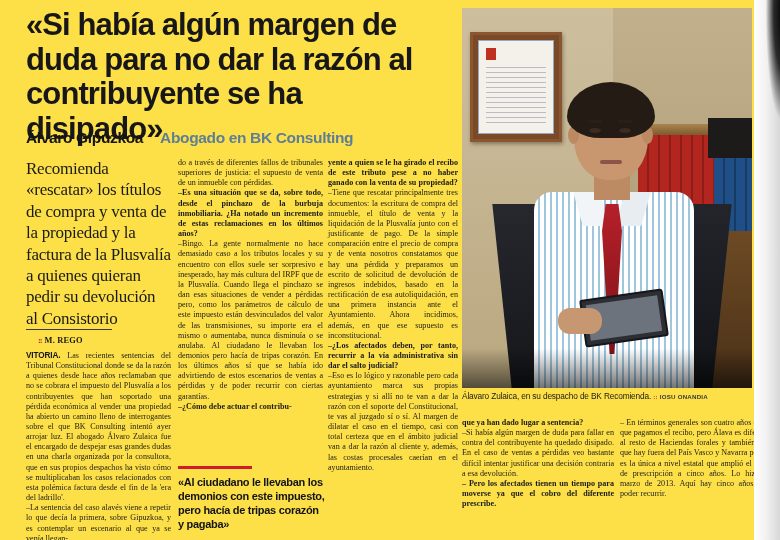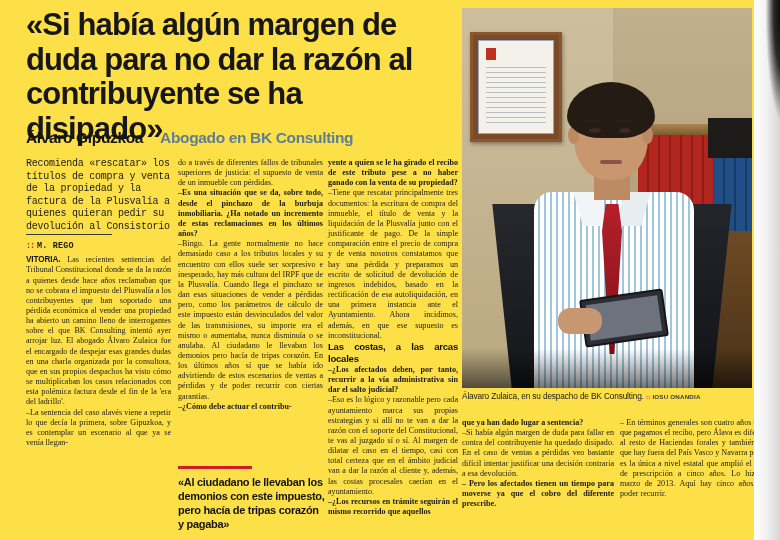--- a/index.html
+++ b/index.html
@@ -64,43 +64,43 @@
   #col2 { left: 178px; width: 145px; font-family: Liberation Serif, serif; }
   #col3 { left: 328px; width: 130px; }
   #col4 { left: 462px; top: 418px; width: 152px; }
   #col5 { left: 620px; top: 418px; width: 152px; }
 
   .col p { margin: 0; }
   .q { font-weight: bold; }
 
   
   .standfirst {
-    font-family: Liberation Mono, monospace;
-    font-size: 10px;
+    font-family: Liberation Serif, serif;
+    font-size: 17px;
     line-height: 1.26;
     letter-spacing: -0.25px;
     color: #1a1a1a;
     text-align: left;
     margin: 0 0 7px 0;
   }
   .rule-thin {
     border: 0;
     border-top: 1px solid #3b3b3b;
     margin: 0 0 6px 0;
     width: 86px;
   }
 
   
   .author-credit {
-    font-family: Liberation Mono, monospace;
+    font-family: Liberation Serif, serif;
     font-weight: bold;
     font-size: 8.4px;
     letter-spacing: 0.2px;
     color: #18181a;
-    margin: 0 0 4px 0;
+    margin: 0 0 4px 12px;
   }
   .author-credit .dots { color: #c2182b; letter-spacing: -1px; margin-right: 3px; }
 
   .dateline {
     font-family: "Liberation Sans", sans-serif;
     font-weight: bold;
     font-size: 8.2px;
     letter-spacing: -0.1px;
     color: #15151a;
   }
@@ -327,24 +327,22 @@
   </div>
 
   <div class="pullquote">
     <div class="red-rule"></div>
     <div class="pq-text">«Al ciudadano le llevaban los demonios con este impuesto, pero hacía de tripas corazón y pagaba»</div>
   </div>
 
   <div class="col" id="col3">
     <p class="q">yente a quien se le ha girado el recibo de este tributo pese a no haber ganado con la venta de su propiedad?</p>
     <p>–Tiene que rescatar principalmente tres documentos: la escritura de compra del inmueble, el título de venta y la liquidación de la Plusvalía junto con el justificante de pago. De la simple comparación entre el precio de compra y de venta nosotros constatamos que hay una pérdida y preparamos un escrito de solicitud de devolución de ingresos indebidos, basado en la rectificación de esa autoliquidación, en una primera instancia ante el Ayuntamiento. Ahora incidimos, además, en que ese supuesto es inconstitucional.</p>
-    <p class="subhead">Las costas, a las arcas locales</p>
     <p class="q">–¿Los afectados deben, por tanto, recurrir a la vía administrativa sin dar el salto judicial?</p>
     <p>–Eso es lo lógico y razonable pero cada ayuntamiento marca sus propias estrategias y si allí no te van a dar la razón con el soporte del Constitucional, te vas al juzgado sí o sí. Al margen de dilatar el caso en el tiempo, casi con total certeza que en el ámbito judicial van a dar la razón al cliente y, además, las costas procesales caerían en el ayuntamiento.</p>
-    <p class="q">–¿Los recursos en trámite seguirán el mismo recorrido que aquellos</p>
   </div>
 
   <div class="photo">
     <div class="ph-wall"></div>
     <div class="ph-wall-right"></div>
     <div class="ph-frame">
       <div class="ph-frame-inner">
         <div class="ph-frame-seal"></div>
         <div class="ph-frame-lines"></div>
       </div>
@@ -371,21 +369,21 @@
     <div class="ph-eye-r"></div>
     <div class="ph-mouth"></div>
     <div class="ph-tablet">
       <div class="ph-tablet-screen"></div>
     </div>
     <div class="ph-hand"></div>
     <div class="ph-grad-bottom"></div>
   </div>
 
   <div class="caption">
-    <span>Álavaro Zulaica, en su despacho de BK Consulting.</span>
+    <span>Álavaro Zulaica, en su despacho de BK Recomienda.</span>
     <span class="credit"><span class="dots">::</span><span>IOSU ONANDIA</span></span>
   </div>
 
   <div class="col" id="col4">
     <p class="q">que ya han dado lugar a sentencia?</p>
     <p>–Si había algún margen de duda para fallar en contra del contribuyente ha quedado disipado. En el caso de ventas a pérdidas veo bastante difícil intentar justificar una decisión contraria a esa devolución.</p>
     <p class="q">– Pero los afectados tienen un tiempo para moverse ya que el cobro del diferente prescribe.</p>
   </div>
 
   <div class="col" id="col5">

